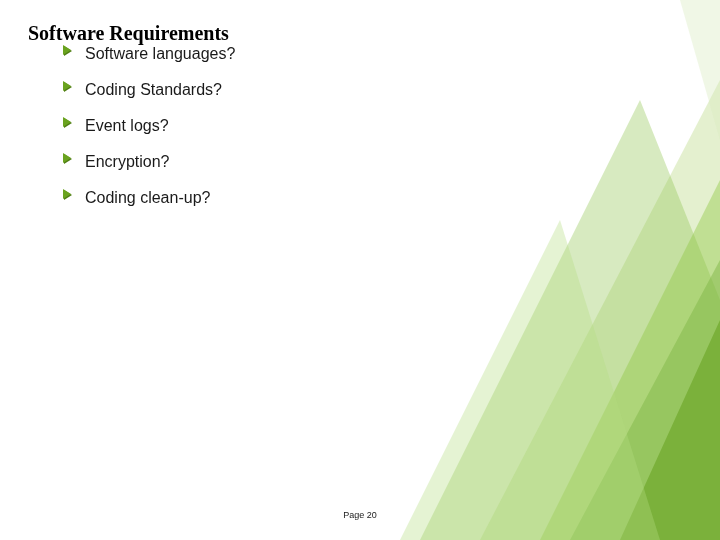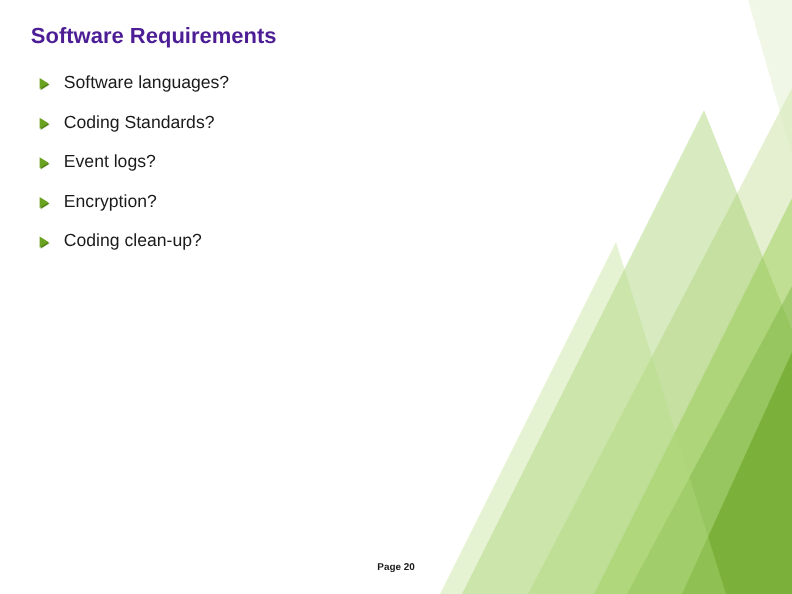--- a/index.html
+++ b/index.html
@@ -13,52 +13,52 @@
     }
     .slide {
       width: 100%;
       height: 100%;
       position: relative;
       padding: 22px 28px;
     }
     .title {
       font-size: 20px;
       font-weight: bold;
-      color: #4c1d95;
-      margin-bottom: 22px;
+      color: #000000;
+      font-family: Liberation Serif, serif;
     }
     .bullets {
       list-style: none;
       padding-left: 8px;
     }
     .bullets li {
       display: flex;
-      align-items: center;
       margin-bottom: 18px;
       font-size: 16px;
       color: #1a1a1a;
+      margin-left: 27px;
     }
     .bullet-icon {
       display: inline-block;
       width: 0;
       height: 0;
       border-left: 8px solid #6aa31f;
       border-top: 5px solid transparent;
       border-bottom: 5px solid transparent;
       margin-right: 14px;
       position: relative;
       filter: drop-shadow(1px 1px 0 #4f7d14);
     }
     .page-label {
       position: absolute;
       bottom: 20px;
       left: 50%;
       transform: translateX(-50%);
       font-size: 9px;
-      font-weight: bold;
+      font-weight: normal;
       color: #1a1a1a;
     }
     .decor {
       position: absolute;
       bottom: 0;
       right: 0;
       width: 360px;
       height: 540px;
       pointer-events: none;
     }

